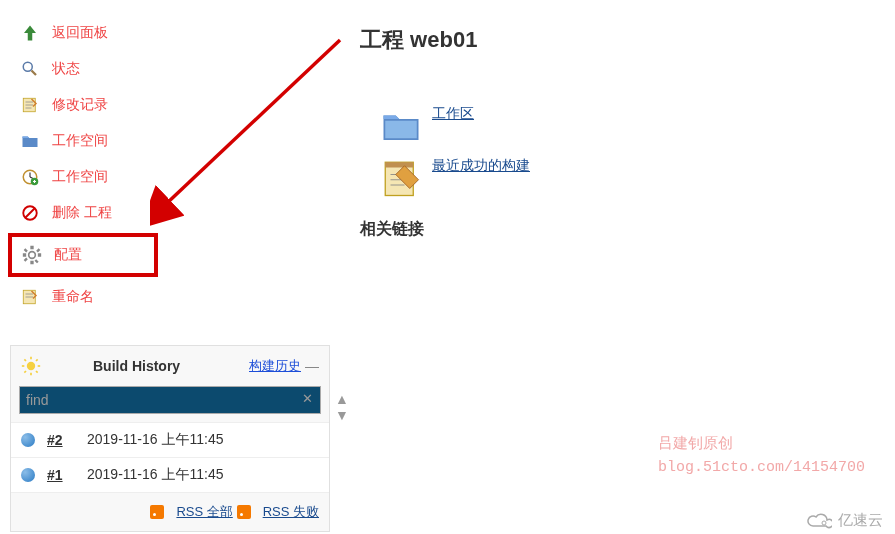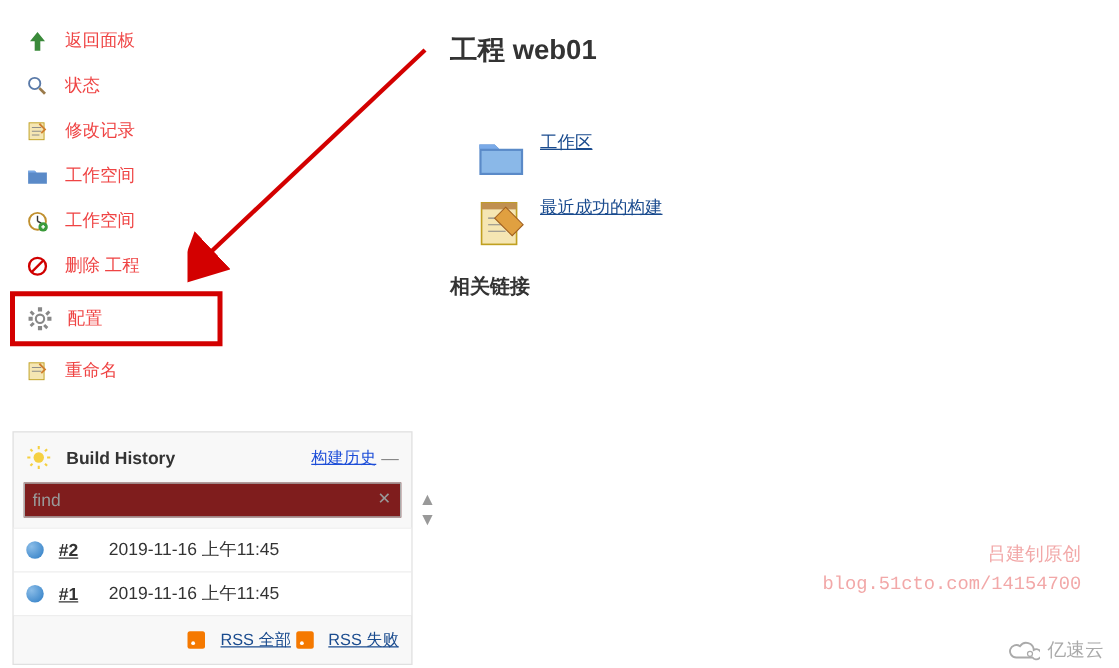--- a/index.html
+++ b/index.html
@@ -3,52 +3,52 @@
 <meta charset="utf-8">
 <style>
 * { margin: 0; padding: 0; box-sizing: border-box; }
 body { font-family: Arial, "Microsoft YaHei", sans-serif; font-size: 14px; color: #333; background: #fff; width: 895px; height: 534px; position: relative; overflow: hidden; }
 .layout { display: flex; }
 .sidebar { width: 340px; padding: 15px 10px; }
 .main { flex: 1; padding: 25px 20px; }
 .side-item { display: flex; align-items: center; padding: 6px 8px; cursor: pointer; }
 .side-item .icon { width: 24px; height: 24px; margin-right: 10px; display: flex; align-items: center; justify-content: center; }
 .side-item-text { color: #ef4444; }
-.side-item-highlight { border: 4px solid #d30000; width: 170px; margin: 2px 0 2px -2px; }
+.side-item-highlight { border: 4px solid #d30000; width: 150px; margin: 2px 0 2px -2px; }
 h1.title { font-size: 22px; font-weight: bold; margin-bottom: 23px; }
 .main-links { margin-left: 20px; margin-top: 50px; }
 .main-link-row { display: flex; align-items: flex-start; margin-bottom: 10px; }
 .main-link-row .big-icon { width: 42px; height: 42px; margin-right: 10px; }
 .main-link-row a { color: #1a4b8e; text-decoration: underline; }
 h2.section { font-size: 16px; font-weight: bold; margin-top: 20px; margin-bottom: 0; }
 ul.related { list-style: disc; margin-left: 55px; }
 ul.related li { margin: 3px 0; }
 ul.related a { color: #1a4b8e; text-decoration: underline; }
 .dropdown-arrow { display: inline-block; margin-left: 2px; }
 .history-panel { margin-top: 30px; border: 1px solid #e0e0e0; background: #f8f8f8; position: relative; width: 320px; }
 .history-header { display: flex; align-items: center; padding: 10px; }
 .history-header .sun { width: 20px; height: 20px; margin-right: 12px; }
-.history-header .title { font-weight: bold; flex: 1; }
+.history-header .title { font-weight: bold; flex: 1; margin-left: 40px; }
 .history-header .trend-link { color: #1d4ed8; text-decoration: underline; font-size: 13px; }
 .minus { margin-left: 4px; color: #888; }
 .search-row { display: flex; padding: 0 8px 8px 8px; position: relative; }
-.search-input { flex: 1; padding: 5px 24px 5px 6px; border: 1px solid #aaa; color: #999; background: #7f1d1d; font-size: 14px; }
+.search-input { flex: 1; padding: 5px 24px 5px 6px; border: 1px solid #aaa; color: #999; background: #0c4a6e; font-size: 14px; }
 .clear-x { position: absolute; right: 16px; top: 5px; color: #999; cursor: pointer; font-size: 13px; }
 .build-row { display: flex; align-items: center; padding: 8px 10px; border-top: 1px solid #eee; background: #fff; }
 .build-row .ball { width: 14px; height: 14px; border-radius: 50%; background: radial-gradient(circle at 30% 30%, #8bbde8, #2b7bc4); margin-right: 12px; }
 .build-row .bnum { font-weight: bold; text-decoration: underline; color: #333; width: 40px; }
 .build-row .bdate { color: #333; }
 .history-footer { text-align: right; padding: 10px; border-top: 1px solid #eee; }
 .history-footer a { color: #1a4b8e; text-decoration: underline; margin-left: 10px; font-size: 13px; }
 .rss-icon { display: inline-block; width: 14px; height: 14px; background: #f57900; border-radius: 2px; vertical-align: middle; margin-right: 2px; position: relative; }
 .rss-icon::after { content: ""; position: absolute; left: 3px; bottom: 3px; width: 3px; height: 3px; background: #fff; border-radius: 50%; }
 .nav-arrows { position: absolute; right: -18px; top: 45px; display: flex; flex-direction: column; gap: 4px; }
 .nav-arrow { width: 12px; height: 12px; color: #999; cursor: pointer; }
 .red-arrow { position: absolute; left: 150px; top: 30px; pointer-events: none; }
-.watermark { position: absolute; bottom: 55px; right: 30px; text-align: right; color: #f2a8a8; font-size: 15px; line-height: 1.5; font-family: "Courier New", monospace; }
+.watermark { position: absolute; bottom: 55px; right: 30px; text-align: left; color: #f2a8a8; font-size: 15px; line-height: 1.5; font-family: "Courier New", monospace; }
 .cloud-logo { position: absolute; bottom: 0; right: 0; padding: 4px 12px; color: #aaa; font-size: 15px; display: flex; align-items: center; gap: 6px; }
 </style>
 </head>
 <body>
 
 <div class="layout">
   <div class="sidebar">
     <div class="side-item">
       <span class="icon">
           <svg width="18" height="18" viewBox="0 0 24 24">

